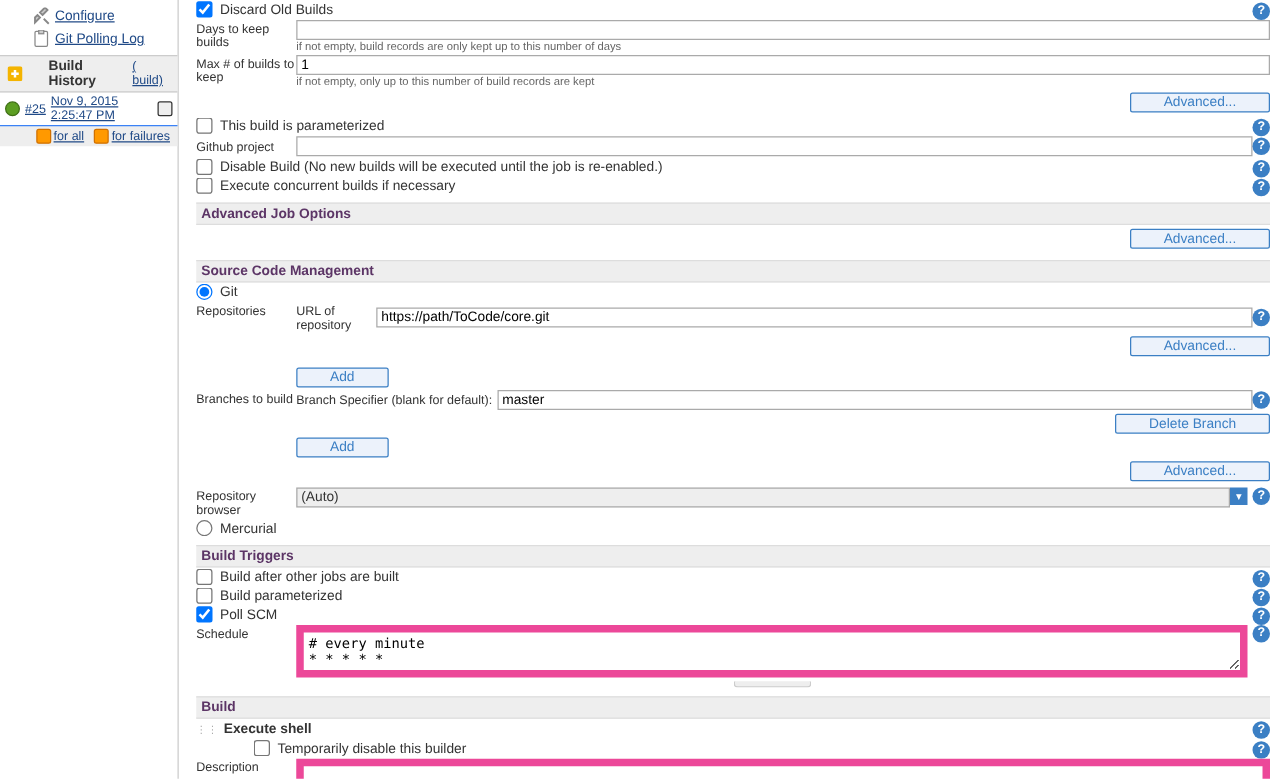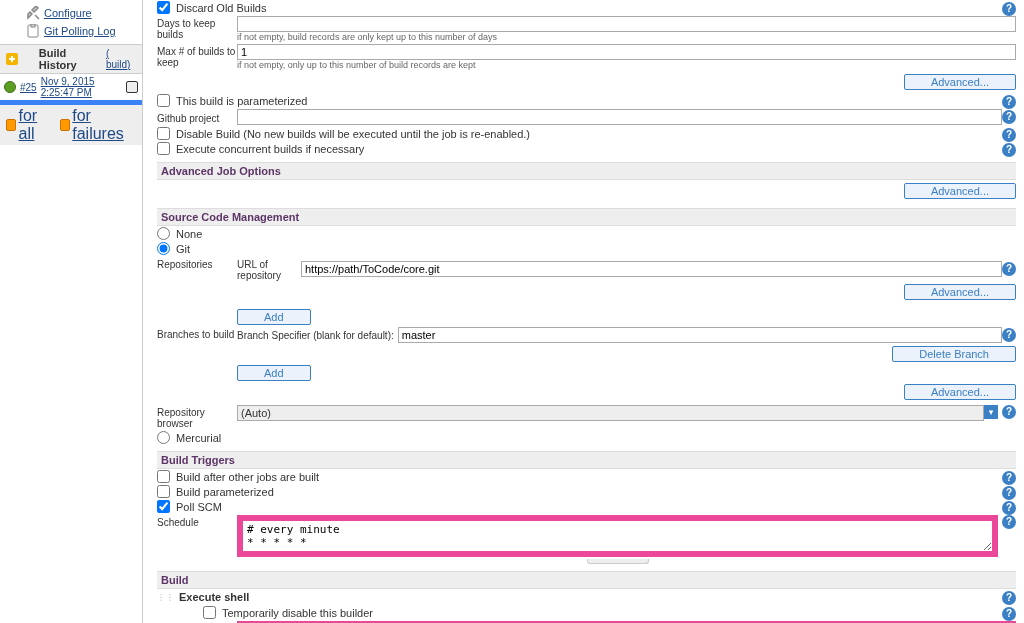--- a/index.html
+++ b/index.html
@@ -8,21 +8,21 @@
   
   .sidebar{width:142px;border-right:1px solid #ccc;background:#fff;flex:none;}
   .side-section{padding:4px 0;}
   .side-link{display:flex;align-items:center;gap:4px;padding:2px 6px;font-size:11px;margin-left:20px;}
   .side-link svg{flex:none;}
   .build-history-hdr{display:flex;justify-content:space-between;align-items:center;background:#eee;border-top:1px solid #ccc;border-bottom:1px solid #ccc;padding:2px 6px;font-size:11px;font-weight:bold;}
   .trend-link{font-weight:normal;font-size:10px;}
   .build-row{display:flex;align-items:center;gap:4px;padding:2px 4px;font-size:10px;}
   .build-row a{}
   .bh-ball{width:10px;height:10px;border-radius:50%;background:#5c9e22;border:1px solid #3f7015;flex:none;}
-  .rss-row{display:flex;justify-content:flex-end;gap:8px;padding:2px 6px;font-size:16px;background:#eee;border-top:5px solid #3b82f6;}
+  .rss-row{display:flex;justify-content:flex-end;gap:8px;padding:2px 6px;font-size:10px;background:#eee;border-top:1px solid #3b82f6;}
   .rss-item{display:flex;align-items:center;gap:2px;}
   .rss-icon{width:10px;height:10px;background:#f90;border:1px solid #d07000;border-radius:2px;}
   .clock{display:inline-block;width:10px;height:10px;border:1px solid #333;border-radius:2px;background:#eee;}
   
   .main{flex:1;padding:0 8px 20px 14px;min-width:0;}
   .form-row{display:flex;align-items:flex-start;padding:1px 0;font-size:11px;position:relative;}
   .lbl{width:80px;flex:none;font-size:10px;padding-top:2px;}
   .ck-row{display:flex;align-items:center;gap:4px;padding:1px 0;}
   .ck-row input[type=checkbox], .ck-row input[type=radio]{margin:0 2px 0 0;}
   .ck-label{font-size:11px;}
@@ -148,24 +148,20 @@
       <span class="help-ico blue help-right">?</span>
     </div>
 
     <div class="section-hdr">Advanced Job Options</div>
     <div class="btn-row-right">
         <button class="btn">Advanced...</button>
       </div>
 
     <div class="section-hdr">Source Code Management</div>
     <div class="ck-row">
-      <input type="radio" name="scm" style="">
-      <span class="ck-label">None</span>
-    </div>
-    <div class="ck-row">
       <input type="radio" name="scm" checked="" style="">
       <span class="ck-label">Git</span>
     </div>
 
     <div class="form-row">
       <span class="lbl">Repositories</span>
       <div class="flex-fill">
         <div class="repo-block row-with-help">
           <span class="repo-label">URL of repository</span>
           <input class="in-text flex-fill" type="text" value="https://path/ToCode/core.git" style="">

